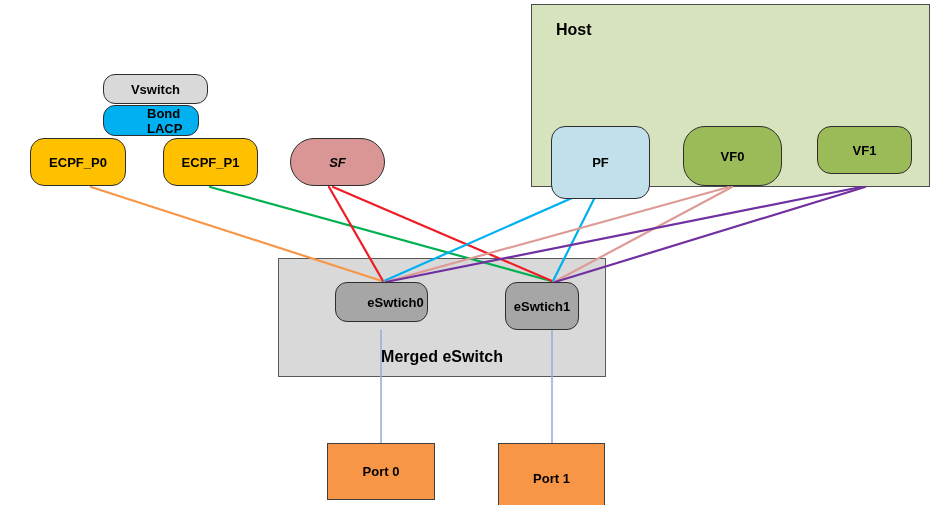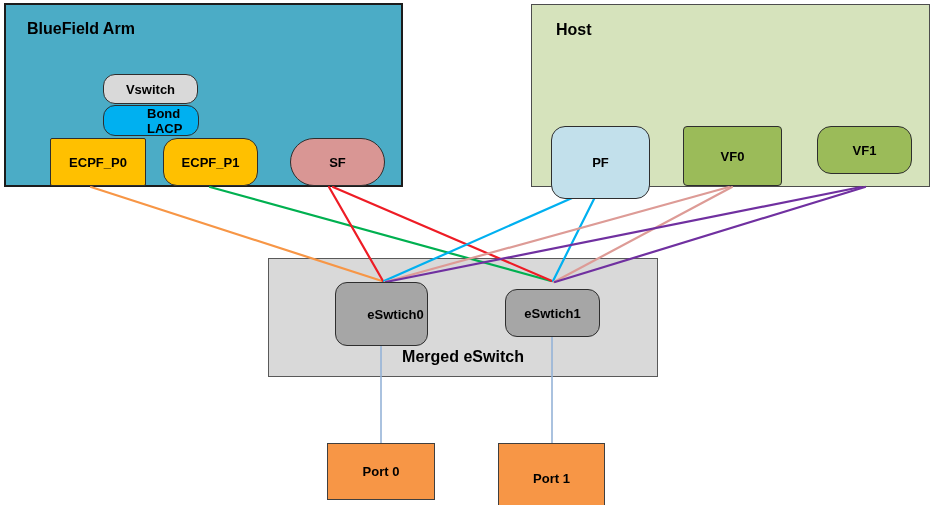--- a/index.html
+++ b/index.html
@@ -17,21 +17,21 @@
   }
   #bluefield{
     left:4px;top:3px;width:399px;height:184px;
     border:2px solid #1c1c1c;
   }
   #host{
     left:531px;top:4px;width:399px;height:183px;
     border:1.5px solid #4d4d4d;
   }
   #merged{
-    left:268px;top:258px;width:390px;height:119px;
+    left:278px;top:258px;width:328px;height:119px;
     border:1.5px solid #595959;
   }
   .container-label{
     position:absolute;
     font-weight:bold;
     font-size:16px;
     color:#000;
   }
   #bluefield .container-label{left:21px;top:15px;}
   #host .container-label{left:24px;top:16px;}
@@ -50,41 +50,38 @@
     position:absolute;
     box-sizing:border-box;
     display:flex;align-items:center;justify-content:center;
     font-weight:bold;
     font-size:13px;
     color:#000;
     border:1.6px solid #2e2e2e;
     border-radius:12px;
     z-index:3;
   }
-  #vswitch {left:103px;top:74px; width:95px;height:30px;}
+  #vswitch {left:103px;top:74px; width:105px;height:30px;}
   #bond-lacp{left:103px;top:105px;width:96px;height:31px;}
-  #ecpf-p0 {left:50px; top:138px;width:96px;height:48px;border-radius:2px;}
+  #ecpf-p0 {left:30px; top:138px;width:96px;height:48px;border-radius:14px;}
   #ecpf-p1 {left:163px;top:138px;width:95px;height:48px;border-radius:14px;}
-  #sf      {left:290px;top:138px;width:95px;height:48px;border-radius:24px;}
+  #sf      {left:290px;top:138px;width:95px;height:48px;border-radius:24px;font-style:italic;}
   #pf      {left:551px;top:126px;width:99px;height:73px;border-radius:14px;}
-  #vf0     {left:683px;top:126px;width:99px;height:60px;border-radius:4px;}
+  #vf0     {left:683px;top:126px;width:99px;height:60px;border-radius:22px;}
   #vf1     {left:817px;top:126px;width:95px;height:48px;border-radius:14px;}
-  #eswitch0{left:335px;top:282px;width:93px;height:64px;padding-left:28px;}
-  #eswitch1{left:505px;top:282px;width:95px;height:48px;margin-top:7px;}
+  #eswitch0{left:335px;top:282px;width:93px;height:40px;padding-left:28px;}
+  #eswitch1{left:505px;top:282px;width:74px;height:48px;}
   #port0   {left:327px;top:443px;width:108px;height:57px;border-radius:0;border:1.6px solid #3f3f3f;}
   #port1   {left:498px;top:443px;width:107px;height:71px;border-radius:0;border:1.6px solid #3f3f3f;}
 </style>
 </head>
 <body>
 
 <div class="canvas">
 
-  <div id="bluefield" class="container-box" style="background-color: rgb(75, 172, 198);">
-    <div class="container-label">BlueField Arm</div>
-  </div>
 
   <div id="host" class="container-box" style="background-color: rgb(214, 227, 188); padding-left: 48px;">
     <div class="container-label">Host</div>
   </div>
 
   <div id="merged" class="container-box" style="background-color: rgb(217, 217, 217);">
     <div class="container-label">Merged eSwitch</div>
   </div>
 
   <svg id="edges-layer" viewBox="0 0 934 505" xmlns="http://www.w3.org/2000/svg">

